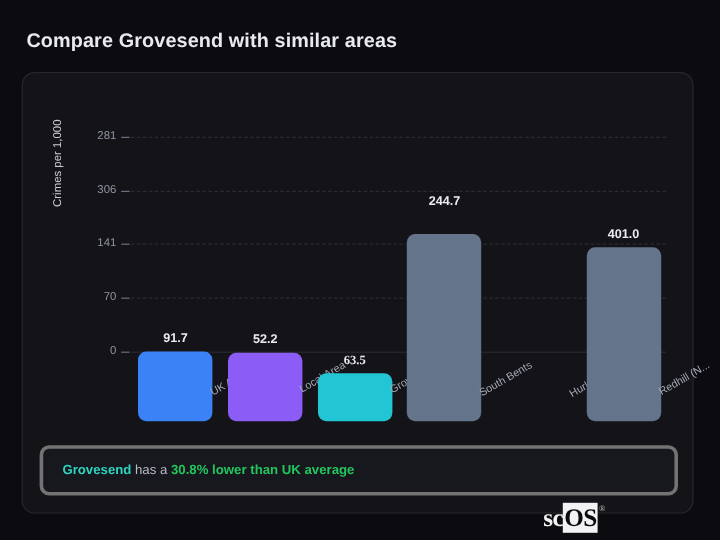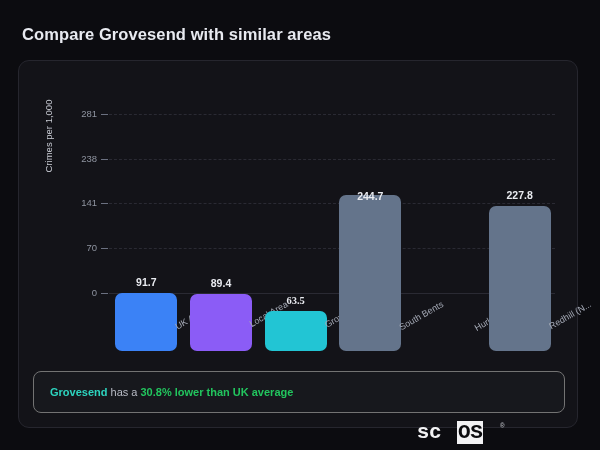--- a/index.html
+++ b/index.html
@@ -105,46 +105,45 @@
     transform: rotate(-30deg);
     transform-origin: right top;
     text-align: right;
   }
   
   .caption-box {
     position: absolute;
     left: 14px; bottom: 14px;
     width: 532px; height: 42px;
     background: #17181d;
-    border: 1px solid #737373;
+    border: 3px solid #737373;
     border-radius: 8px;
     display: flex;
     align-items: center;
     padding-left: 16px;
     text-align: center;
   }
   .caption-text {
     font-size: 11px;
     font-weight: bold;
     color: #c9ccd4;
   }
   .cap-area { color: #2dd4bf; font-weight: bold; }
   .cap-mid  { color: #b9bcc6; font-weight: normal; }
   .cap-stat { color: #22c55e; font-weight: bold; }
   
   .watermark {
     position: absolute;
     right: 8px; bottom: 6px;
     display: flex;
     align-items: flex-start;
-    font-family: Liberation Mono, monospace;
+    font-family: Liberation Serif, serif;
     font-weight: bold;
     font-size: 21px;
     letter-spacing: -0.5px;
-    gap: 16px;
   }
   .wm-sc { color: #f2f2f4; }
   .wm-os {
     background: #f2f2f4;
     color: #0b0b0e;
     padding: 0 1px;
   }
   .wm-r {
     font-size: 7px;
     color: #b8bac0;
@@ -164,57 +163,57 @@
 
     <div class="plot-wrap">
       <div class="y-axis-title">Crimes per 1,000</div>
       <div id="y-ticks">
           <div class="y-tick" style="top: 226px;">0</div>
           <div class="tick-dash" style="top: 232px;"></div>
           <div class="y-tick" style="top: 181.39px;">70</div>
           <div class="tick-dash" style="top: 187.39px;"></div>
           <div class="y-tick" style="top: 136.142px;">141</div>
           <div class="tick-dash" style="top: 142.142px;"></div>
-          <div class="y-tick" style="top: 91.5322px;">238</div>
+          <div class="y-tick" style="top: 91.5322px;">306</div>
           <div class="tick-dash" style="top: 97.5322px;"></div>
           <div class="y-tick" style="top: 46.922px;">281</div>
           <div class="tick-dash" style="top: 52.922px;"></div>
         </div>
       <div id="gridlines">
           <div class="baseline" style="top: 232px;"></div>
           <div class="gridline" style="top: 187.39px;"></div>
           <div class="gridline" style="top: 142.142px;"></div>
           <div class="gridline" style="top: 97.5322px;"></div>
           <div class="gridline" style="top: 52.922px;"></div>
         </div>
       <div class="bars" id="bars">
           <div class="bar-slot" style="left: 6.33333px; width: 62px; height: 232px;">
             <div class="bar" style="height: 58.4393px; background: rgb(59, 130, 246);"></div>
             <div class="bar-value" style="bottom: 63.4393px; margin-top: 18px;">91.7</div>
           </div>
           <div class="bar-label" style="left: 58.3333px; top: 238px;">UK Average</div>
           <div class="bar-slot" style="left: 81px; width: 62px; height: 232px;">
             <div class="bar" style="height: 56.9736px; background: rgb(139, 92, 246);"></div>
-            <div class="bar-value" style="bottom: 61.9736px;">89.4</div>
+            <div class="bar-value" style="bottom: 61.9736px;">52.2</div>
           </div>
           <div class="bar-label" style="left: 133px; top: 238px;">Local Area</div>
           <div class="bar-slot" style="left: 155.667px; width: 62px; height: 232px; font-family: Liberation Serif, serif;">
             <div class="bar" style="height: 40.4678px; background: rgb(34, 197, 212);"></div>
             <div class="bar-value" style="bottom: 45.4678px;">63.5</div>
           </div>
           <div class="bar-label" style="left: 207.667px; top: 238px;">Grovesend</div>
           <div class="bar-slot" style="left: 230.333px; width: 62px; height: 232px;">
             <div class="bar" style="height: 155.944px; background: rgb(100, 116, 139);"></div>
-            <div class="bar-value" style="bottom: 149px;">244.7</div>
+            <div class="bar-value" style="bottom: 177px;">244.7</div>
           </div>
           <div class="bar-label" style="left: 282.333px; top: 238px;">South Bents</div>
           <div class="bar-label" style="left: 357px; top: 238px;">Hurley (No...</div>
           <div class="bar-slot" style="left: 379.667px; width: 62px; height: 232px;">
             <div class="bar" style="height: 145.174px; background: rgb(100, 116, 139);"></div>
-            <div class="bar-value" style="bottom: 150.174px;">227.8</div>
+            <div class="bar-value" style="bottom: 150.174px;">401.0</div>
           </div>
           <div class="bar-label" style="left: 431.667px; top: 238px;">Redhill (N...</div>
         </div>
     </div>
 
     <div class="caption-box">
       <div class="caption-text">
         <span class="cap-area">Grovesend</span><span class="cap-mid"> has a </span><span class="cap-stat">30.8% lower than UK average</span>
       </div>
     </div>

